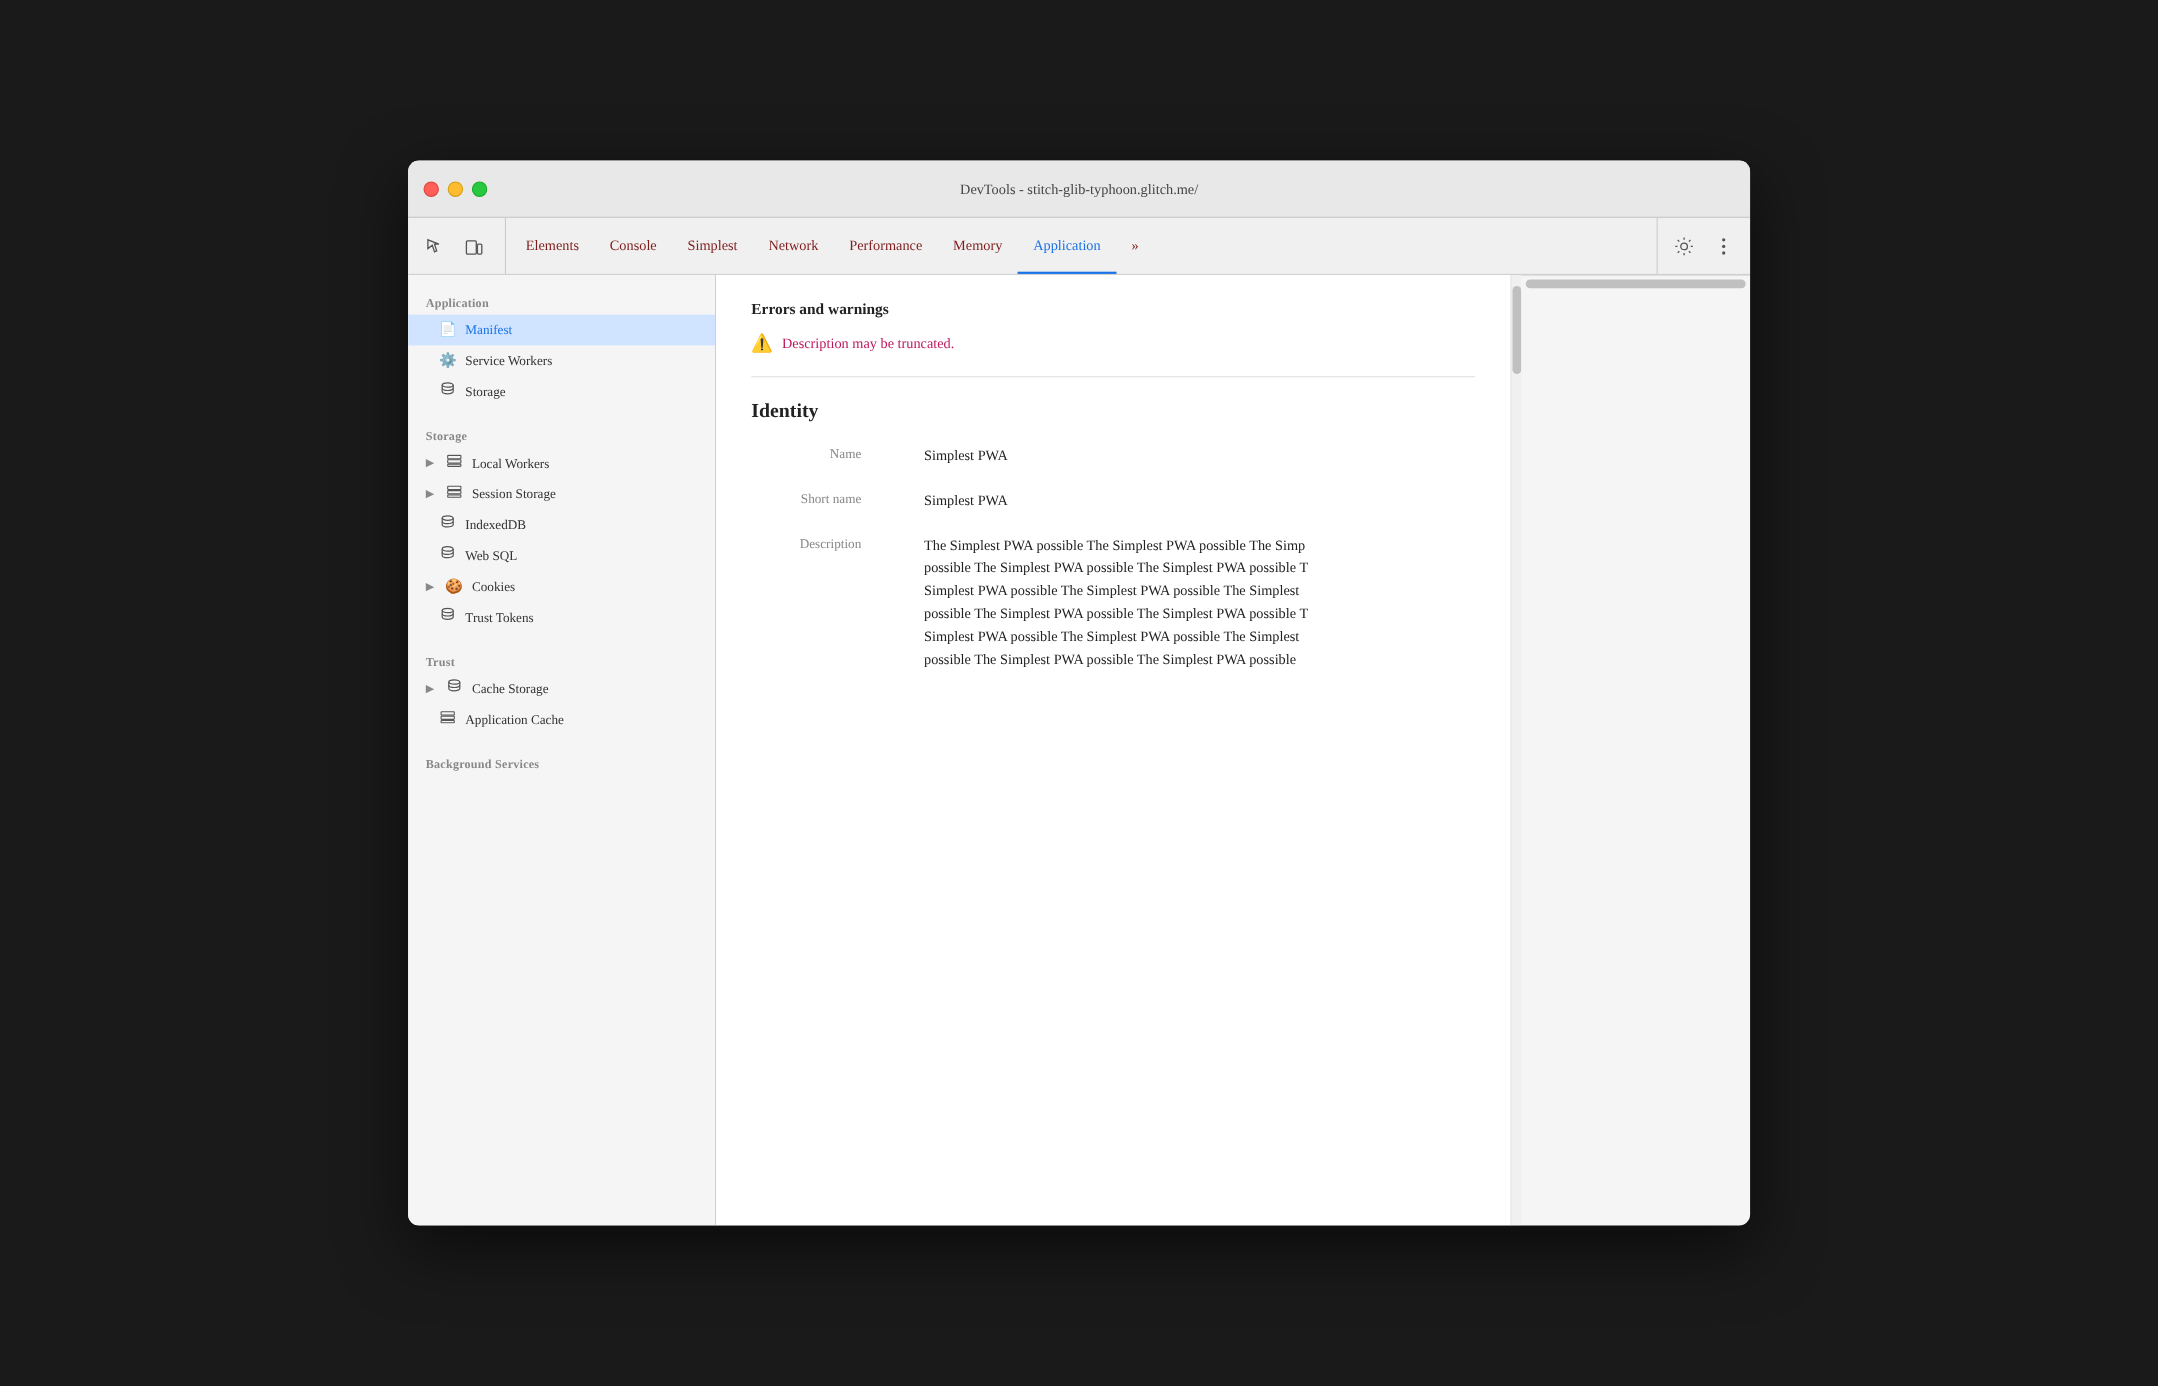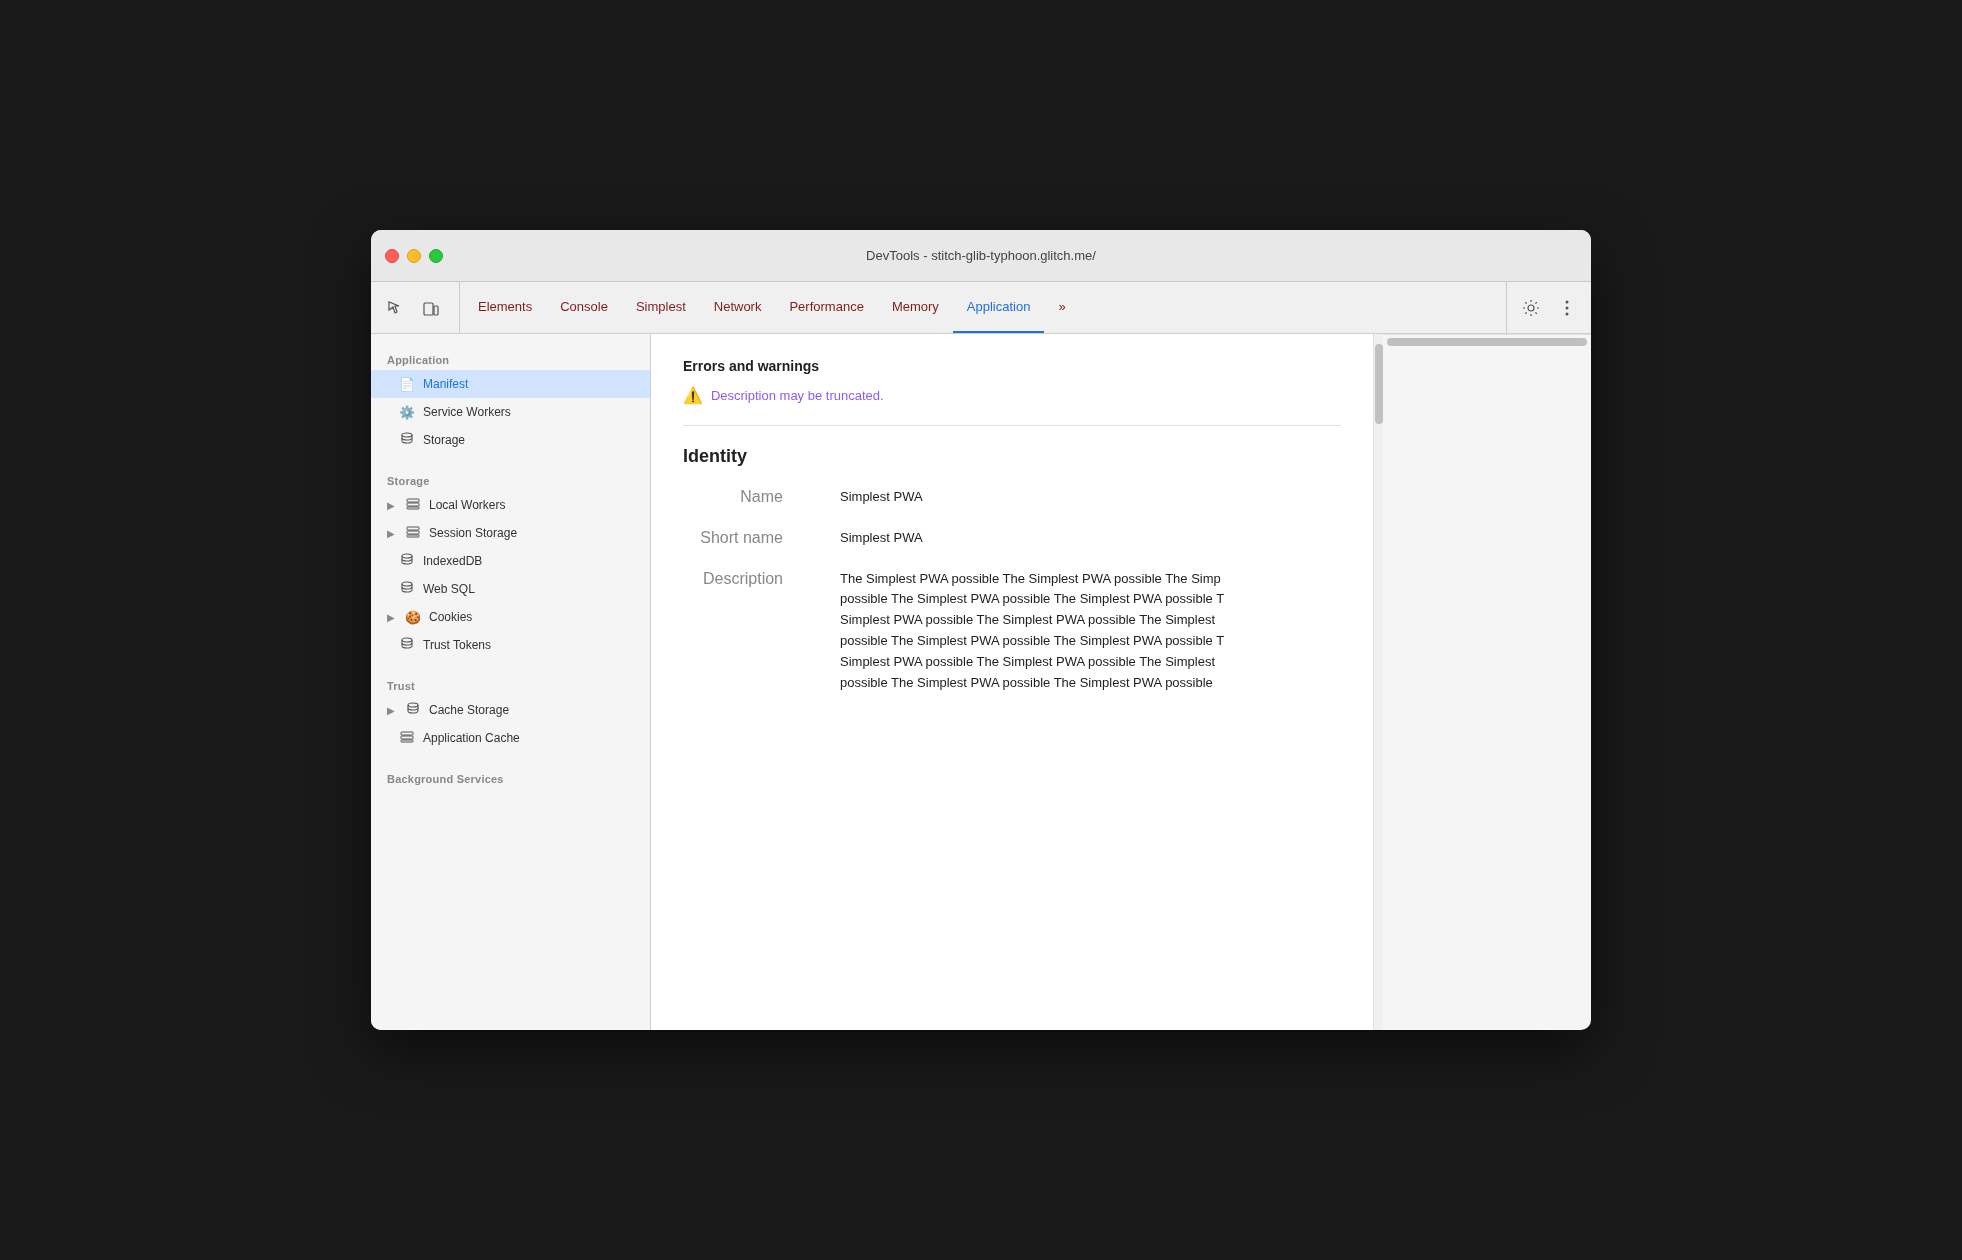--- a/index.html
+++ b/index.html
@@ -8,27 +8,28 @@
       background: #1a1a1a;
       display: flex;
       justify-content: center;
       align-items: center;
       min-height: 100vh;
       font-family: -apple-system, BlinkMacSystemFont, 'Helvetica Neue', sans-serif;
     }
 
     .window {
       width: 1220px;
-      height: 800px;
+      height: 968px;
       background: #f5f5f5;
       border-radius: 10px;
       overflow: hidden;
       box-shadow: 0 20px 60px rgba(0,0,0,0.6);
       display: flex;
       flex-direction: column;
+      font-family: Liberation Serif, serif;
     }
 
     
     .title-bar {
       height: 52px;
       background: #e8e8e8;
       border-bottom: 1px solid #c8c8c8;
       display: flex;
       align-items: center;
       padding: 0 14px;
@@ -224,21 +225,21 @@
       padding-bottom: 20px;
       border-bottom: 1px solid #e0e0e0;
     }
 
     .warning-icon {
       font-size: 16px;
     }
 
     .warning-text {
       font-size: 13px;
-      color: #8b5cf6;
+      color: #be185d;
     }
 
     .identity-section {
       margin-top: 20px;
     }
 
     .identity-title {
       font-size: 18px;
       font-weight: 700;
       color: #222;
@@ -246,21 +247,21 @@
     }
 
     .identity-row {
       display: flex;
       margin-bottom: 20px;
       align-items: flex-start;
     }
 
     .identity-label {
       width: 120px;
-      font-size: 16px;
+      font-size: 12px;
       color: #888;
       text-align: right;
       padding-right: 20px;
       padding-top: 1px;
       flex-shrink: 0;
     }
 
     .identity-value {
       font-size: 13px;
       color: #222;

